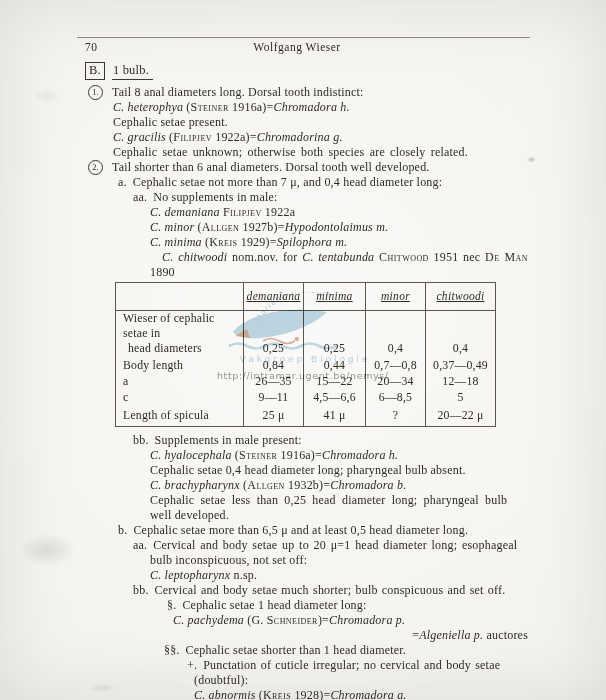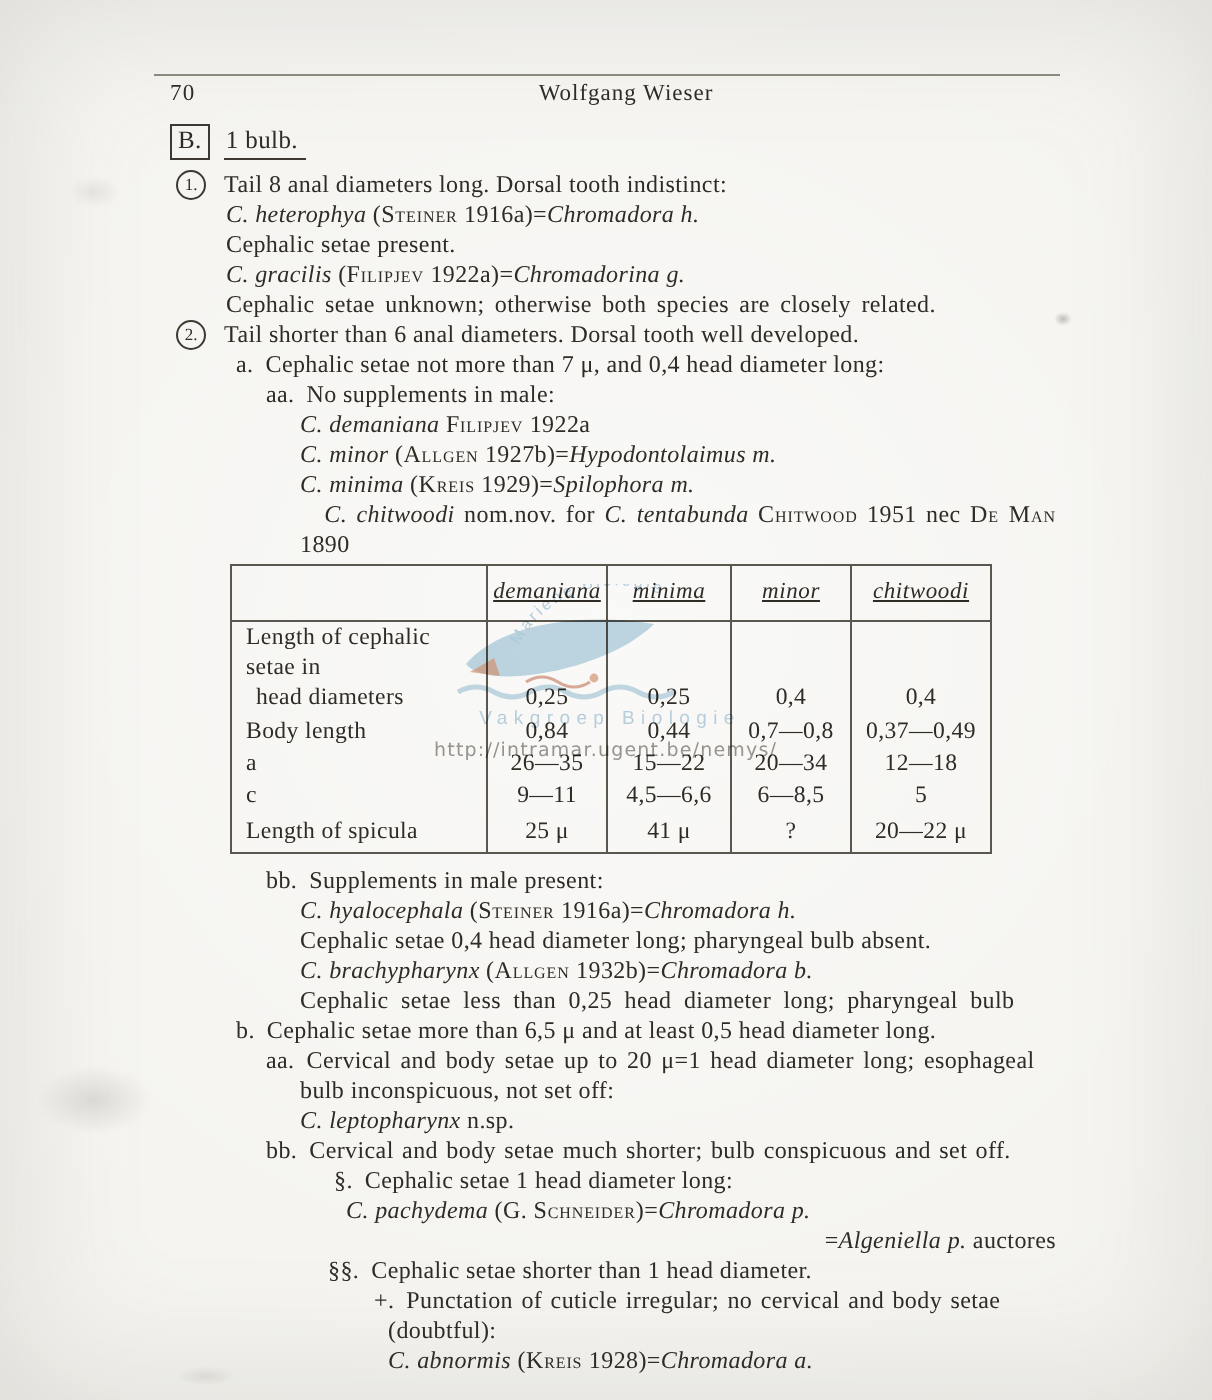--- a/index.html
+++ b/index.html
@@ -7,21 +7,21 @@
     width:606px;height:700px;position:relative;overflow:hidden;
     background:
       radial-gradient(ellipse 120% 100% at 50% 45%, rgba(255,255,255,.55), rgba(0,0,0,0) 70%),
       #f3f2ee;
     font-family:"Liberation Serif","DejaVu Serif",serif;
     color:#2f2b25;
   }
   .page{position:absolute;inset:0;box-shadow:inset 0 0 70px rgba(140,136,126,.22);}
   .top-rule{position:absolute;top:37px;left:77px;width:453px;height:1.2px;background:#8d897f;}
   .page-number{position:absolute;top:41px;left:85px;font-size:11.5px;letter-spacing:.6px;}
-  .running-head{position:absolute;top:41px;left:101px;width:424px;text-align:center;font-size:11.5px;letter-spacing:.5px;}
+  .running-head{position:absolute;top:41px;left:85px;width:424px;text-align:center;font-size:11.5px;letter-spacing:.5px;}
   .content{position:absolute;top:62px;left:85px;width:443px;font-size:12px;line-height:15px;letter-spacing:.2px;}
   .b-line{height:20px;margin-bottom:3px;}
   .b-box{display:inline-block;border:1.3px solid #3e3930;padding:0 3px 1px 3px;margin-right:7px;font-size:12.5px;}
   .b-title{display:inline-block;border-bottom:1.3px solid #3e3930;padding:0 4px 1px 1px;font-size:12.5px;}
   .tline{height:15px;white-space:nowrap;}
   .s-i{font-style:italic;}
   .s-sc{font-variant:small-caps;letter-spacing:.45px;}
   .s-mk{margin-right:6px;}
   .s-circ{display:inline-block;width:13px;height:13px;line-height:12px;border:1px solid #3e3930;
           border-radius:50%;text-align:center;font-size:8.5px;letter-spacing:0;margin-right:9px;vertical-align:1px;}
@@ -94,21 +94,21 @@
             <th></th>
             <th>demaniana</th>
             <th>minima</th>
             <th>minor</th>
             <th>chitwoodi</th>
           </tr>
         </thead>
         <tbody>
           <tr class="tall">
             <td class="lbl">
-              <div>Length of cephalic setae in</div>
+              <div>Wieser of cephalic setae in</div>
               <div class="l2">head diameters</div>
             </td>
             <td>0,25</td>
             <td>0,25</td>
             <td>0,4</td>
             <td>0,4</td>
           </tr>
           <tr>
             <td class="lbl">
               <div>Body length</div>
@@ -146,20 +146,21 @@
             <td>20—22 μ</td>
           </tr>
         </tbody>
       </table>
     <div id="lines-bottom">
         <div class="tline" style="padding-left: 48px;"><span class="s-mk">bb.</span><span>Supplements in male present:</span></div>
         <div class="tline" style="padding-left: 65px;"><span class="s-i">C. hyalocephala</span><span> (</span><span class="s-sc">Steiner</span><span> 1916a)=</span><span class="s-i">Chromadora h.</span></div>
         <div class="tline" style="padding-left: 65px;"><span>Cephalic setae 0,4 head diameter long; pharyngeal bulb absent.</span></div>
         <div class="tline" style="padding-left: 65px;"><span class="s-i">C. brachypharynx</span><span> (</span><span class="s-sc">Allgen</span><span> 1932b)=</span><span class="s-i">Chromadora b.</span></div>
         <div class="tline" style="padding-left: 65px; word-spacing: 3px;"><span>Cephalic setae less than 0,25 head diameter long; pharyngeal bulb</span></div>
+        <div class="tline" style="padding-left: 65px;"><span>well developed.</span></div>
         <div class="tline" style="padding-left: 33px;"><span class="s-mk">b.</span><span>Cephalic setae more than 6,5 μ and at least 0,5 head diameter long.</span></div>
         <div class="tline" style="padding-left: 48px; word-spacing: 1.5px;"><span class="s-mk">aa.</span><span>Cervical and body setae up to 20 μ=1 head diameter long; esophageal</span></div>
         <div class="tline" style="padding-left: 65px;"><span>bulb inconspicuous, not set off:</span></div>
         <div class="tline" style="padding-left: 65px;"><span class="s-i">C. leptopharynx</span><span> n.sp.</span></div>
         <div class="tline" style="padding-left: 48px; word-spacing: 1px;"><span class="s-mk">bb.</span><span>Cervical and body setae much shorter; bulb conspicuous and set off.</span></div>
         <div class="tline" style="padding-left: 82px;"><span class="s-mk">§.</span><span>Cephalic setae 1 head diameter long:</span></div>
         <div class="tline" style="padding-left: 88px;"><span class="s-i">C. pachydema</span><span> (G. </span><span class="s-sc">Schneider</span><span>)=</span><span class="s-i">Chromadora p.</span></div>
         <div class="tline" style="padding-left: 88px; text-align: right;"><span>=</span><span class="s-i">Algeniella p.</span><span> auctores</span></div>
         <div class="tline" style="padding-left: 79px;"><span class="s-mk">§§.</span><span>Cephalic setae shorter than 1 head diameter.</span></div>
         <div class="tline" style="padding-left: 102px; word-spacing: 1px;"><span class="s-mk">+.</span><span>Punctation of cuticle irregular; no cervical and body setae</span></div>

